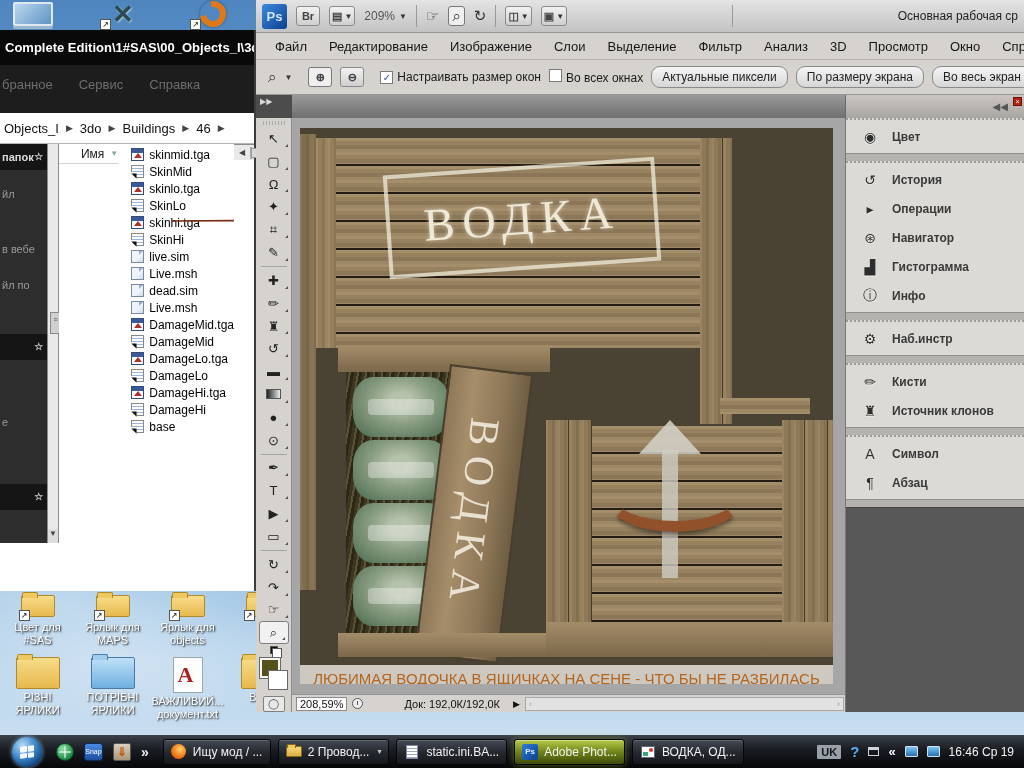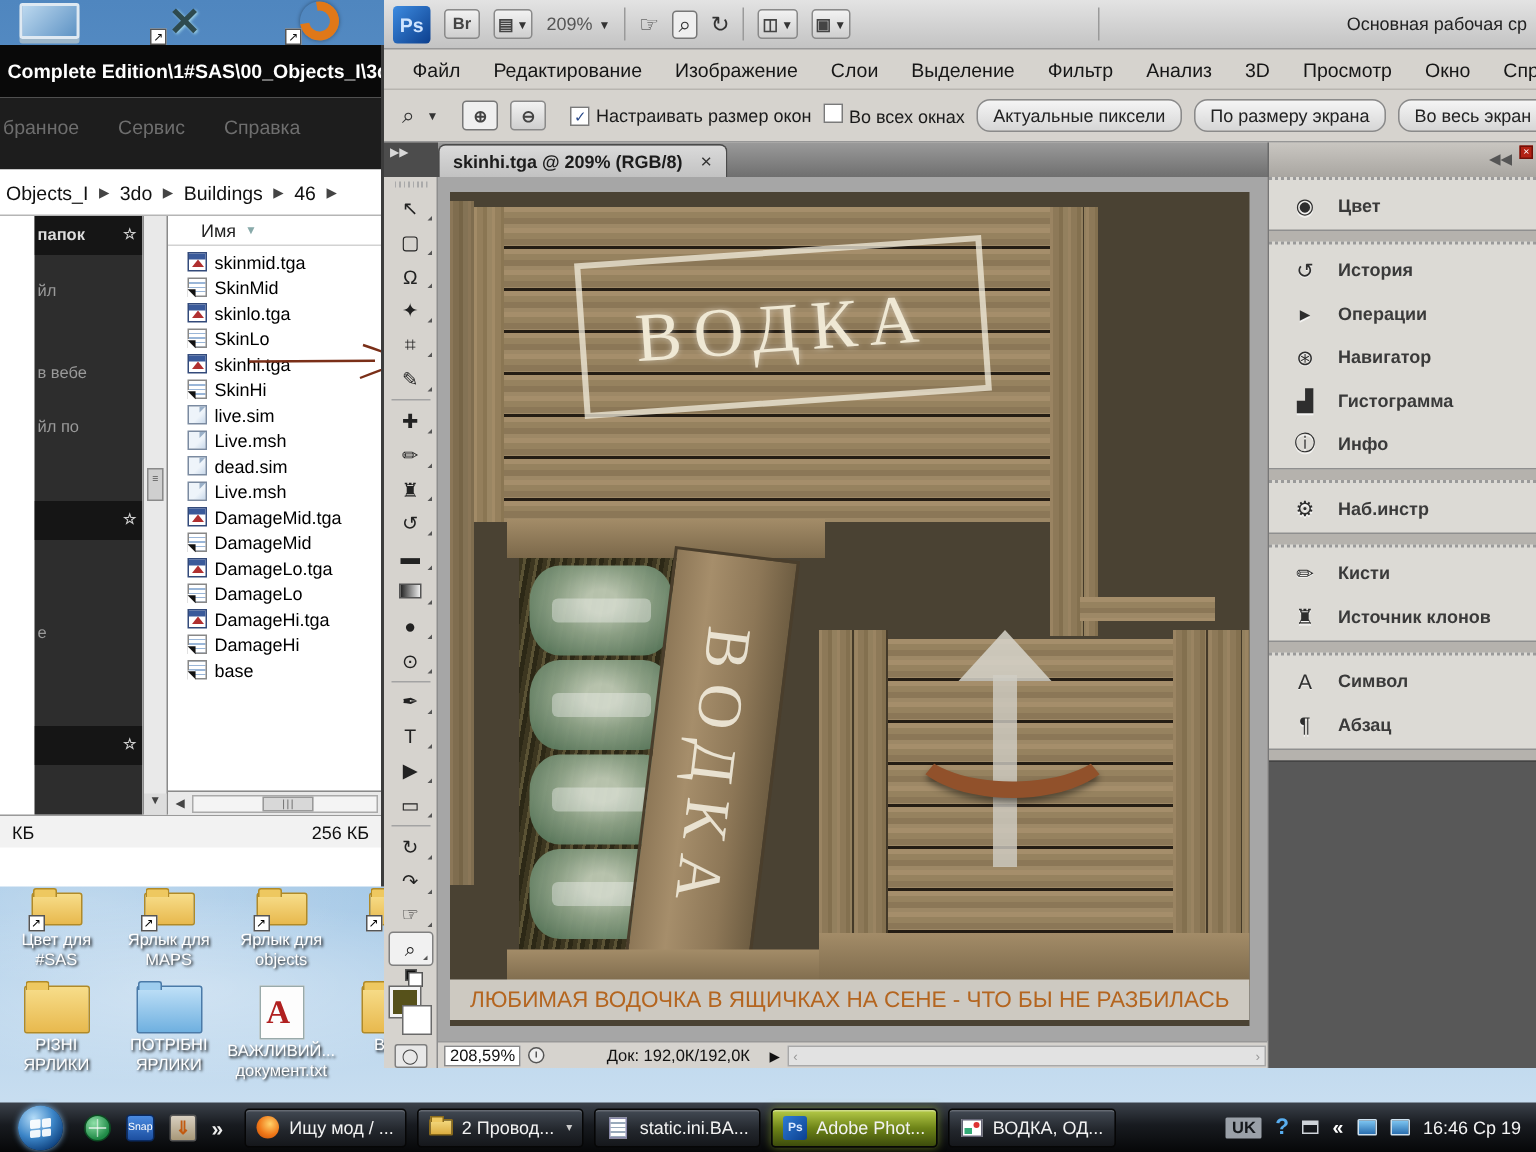--- a/index.html
+++ b/index.html
@@ -30,31 +30,31 @@
   
   #explorer{position:absolute;left:0;top:30px;width:256px;height:561px;background:#fff;
      border-right:2px solid #3c3c3c;font-size:12px;}
   .ex-title{height:35px;background:#090909;color:#fff;font-weight:bold;font-size:13px;
      line-height:35px;padding-left:5px;white-space:nowrap;overflow:hidden;}
   .ex-menu{height:48px;background:#1d1d1d;color:#6e6e6e;font-size:13px;display:flex;gap:26px;
      align-items:flex-end;padding:0 0 21px 2px;}
   .ex-crumbs{height:31px;background:#fff;border-bottom:1px solid #b5b5b5;display:flex;align-items:center;
      gap:7px;padding-left:4px;font-size:13px;color:#111;white-space:nowrap;overflow:hidden;}
   .crumb-sep{color:#444;font-size:9px;}
-  .ex-body{position:relative;height:399px;display:flex;margin-left:23px;}
+  .ex-body{position:relative;height:399px;display:flex;}
   .task-pane{width:72px;background:#2d2d2d;position:relative;overflow:hidden;}
   .tp-head{position:absolute;left:0;width:100%;height:26px;background:#151515;color:#ddd;
      font-weight:bold;font-size:11px;line-height:26px;padding-left:2px;}
   .tp-head .chev{position:absolute;right:4px;top:0;color:#cfcfcf;font-size:10px;}
   .tp-item{position:absolute;left:2px;color:#9a9a9a;font-size:11px;}
   .v-scroll{width:17px;background:#e9e9e9;border-left:1px solid #8a8a8a;border-right:1px solid #8a8a8a;position:relative;}
   .v-thumb{position:absolute;left:2px;top:168px;width:11px;height:22px;background:#cfcfcf;border:1px solid #8a8a8a;
      font-size:7px;line-height:7px;text-align:center;color:#555;padding-top:3px;}
   .v-arrow{position:absolute;left:0;bottom:0;width:100%;height:14px;text-align:center;font-size:8px;color:#444;background:#ddd;}
-  .file-panel{flex:1;background:#fff;display:flex;flex-direction:column;position:relative;justify-content:center;}
+  .file-panel{flex:1;background:#fff;display:flex;flex-direction:row;position:relative;justify-content:center;}
   .fp-head{height:20px;border-bottom:1px solid #d2d2d2;display:flex;align-items:center;gap:6px;
      padding-left:22px;color:#222;}
   .fp-head .sort{color:#8aa;font-size:8px;}
   .fp-list{flex:1;overflow:hidden;position:relative;padding-top:2px;}
   .file-row{height:17px;display:flex;align-items:center;gap:5px;padding-left:13px;white-space:nowrap;color:#000;}
   .fi{width:13px;height:13px;position:relative;flex:0 0 13px;border:1px solid #888;background:#fff;}
   .fi.tga{border-color:#334a7a;}
   .fi.tga::before{content:"";position:absolute;left:0;top:0;width:100%;height:4px;background:#3a5a9a;}
   .fi.tga::after{content:"";position:absolute;left:2px;bottom:2px;border-left:4px solid transparent;
      border-right:4px solid transparent;border-bottom:5px solid #b03030;}
@@ -163,21 +163,21 @@
   .diag-plank{position:absolute;left:150px;top:236px;width:84px;height:292px;transform:rotate(7deg);
      transform-origin:top left;border:2px solid #4a3e2c;
      background:linear-gradient(90deg,#8d7757,#a68e6b 30%,#8d7757 70%,#6e5d42);}
   .vodka-vert{position:absolute;left:50%;top:50%;transform:translate(-50%,-50%) rotate(90deg);
      font-family:"Liberation Serif",serif;font-size:42px;letter-spacing:10px;color:rgba(247,242,228,.85);white-space:nowrap;}
   .rope{position:absolute;left:58px;top:38px;width:142px;height:74px;border:9px solid transparent;
      border-bottom:11px solid #91512b;border-radius:50%;filter:drop-shadow(0 3px 2px rgba(0,0,0,.45));}
   .arrow-shaft{position:absolute;left:116px;top:30px;width:16px;height:128px;background:rgba(208,205,196,.8);}
   .arrow-head{position:absolute;left:93px;top:0;width:0;height:0;border-left:31px solid transparent;
      border-right:31px solid transparent;border-bottom:34px solid rgba(214,211,202,.85);}
-  .caption-strip{position:absolute;left:0;top:525px;width:533px;height:27px;background:#cdc9c1;
+  .caption-strip{position:absolute;left:0;top:537px;width:533px;height:27px;background:#cdc9c1;
      display:flex;align-items:center;justify-content:center;font-size:15px;color:var(--caption);}
 
   
   #dock{position:absolute;right:0;top:118px;width:179px;bottom:0;background:#b5b2ad;border-left:1px solid #777;
      display:flex;flex-direction:column;}
   .pgroup{background:#dcdad5;border-top:2px dotted #9a9a9a;border-bottom:1px solid #8f8f8f;margin-bottom:7px;padding:2px 0;}
   .prow{height:29px;display:flex;align-items:center;gap:11px;padding-left:13px;}
   .picon{width:22px;height:20px;display:flex;align-items:center;justify-content:center;font-size:14px;
      color:#2e2e2e;text-shadow:0 1px 0 rgba(255,255,255,.7);}
   .plabel{font-size:12px;font-weight:bold;color:#3a3a3a;}
@@ -377,24 +377,20 @@
             </div>
           </div>
         <div class="fp-hscroll" data-interactable="true">
           <span class="h-arrow" data-interactable="true">◀</span>
           <div class="h-track" data-interactable="true">
               <div class="h-thumb" data-interactable="true">|||</div>
             </div>
         </div>
       </div>
     </div>
-    <div class="ex-status" data-interactable="false">
-      <span data-interactable="false">КБ</span>
-      <span data-interactable="false">256 КБ</span>
-    </div>
   </div>
 
   <div id="desk-icons" data-interactable="false">
     <div class="dirow" id="di-row1" data-interactable="false">
         <div class="dicon" data-interactable="true">
           <div class="sfold" data-interactable="false">
             <div class="fold" data-interactable="false"></div>
             <span class="sc-arrow" data-interactable="false">↗</span>
           </div>
           <div class="lbl" data-interactable="false">Цвет для #SAS</div>
@@ -499,24 +495,20 @@
     <label data-interactable="true"><span class="cb" data-interactable="false"></span><span data-interactable="false">Во всех окнах</span></label>
     <span id="opt-buttons" data-interactable="false" style="display:flex;gap:8px;">
         <button class="opt-btn" data-interactable="true">Актуальные пиксели</button>
         <button class="opt-btn" data-interactable="true">По размеру экрана</button>
         <button class="opt-btn" data-interactable="true">Во весь экран</button>
       </span>
   </div>
 
   <div class="ps-tabbar" data-interactable="false">
     <div class="tools-head" data-interactable="true">▶▶</div>
-    <div class="doc-tab" data-interactable="true">
-      <span data-interactable="false">skinhi.tga @ 209% (RGB/8)</span>
-      <span class="tab-close" data-interactable="true">×</span>
-    </div>
     <div class="dock-head" data-interactable="true">◀◀
       <span class="dock-red" data-interactable="true">×</span>
     </div>
   </div>
 
   <div id="tools" data-interactable="false">
     <div class="tools-grip" data-interactable="false"></div>
   <div class="tool" data-interactable="true">↖</div>
       <div class="tool" data-interactable="true">▢</div>
       <div class="tool" data-interactable="true">Ω</div>

